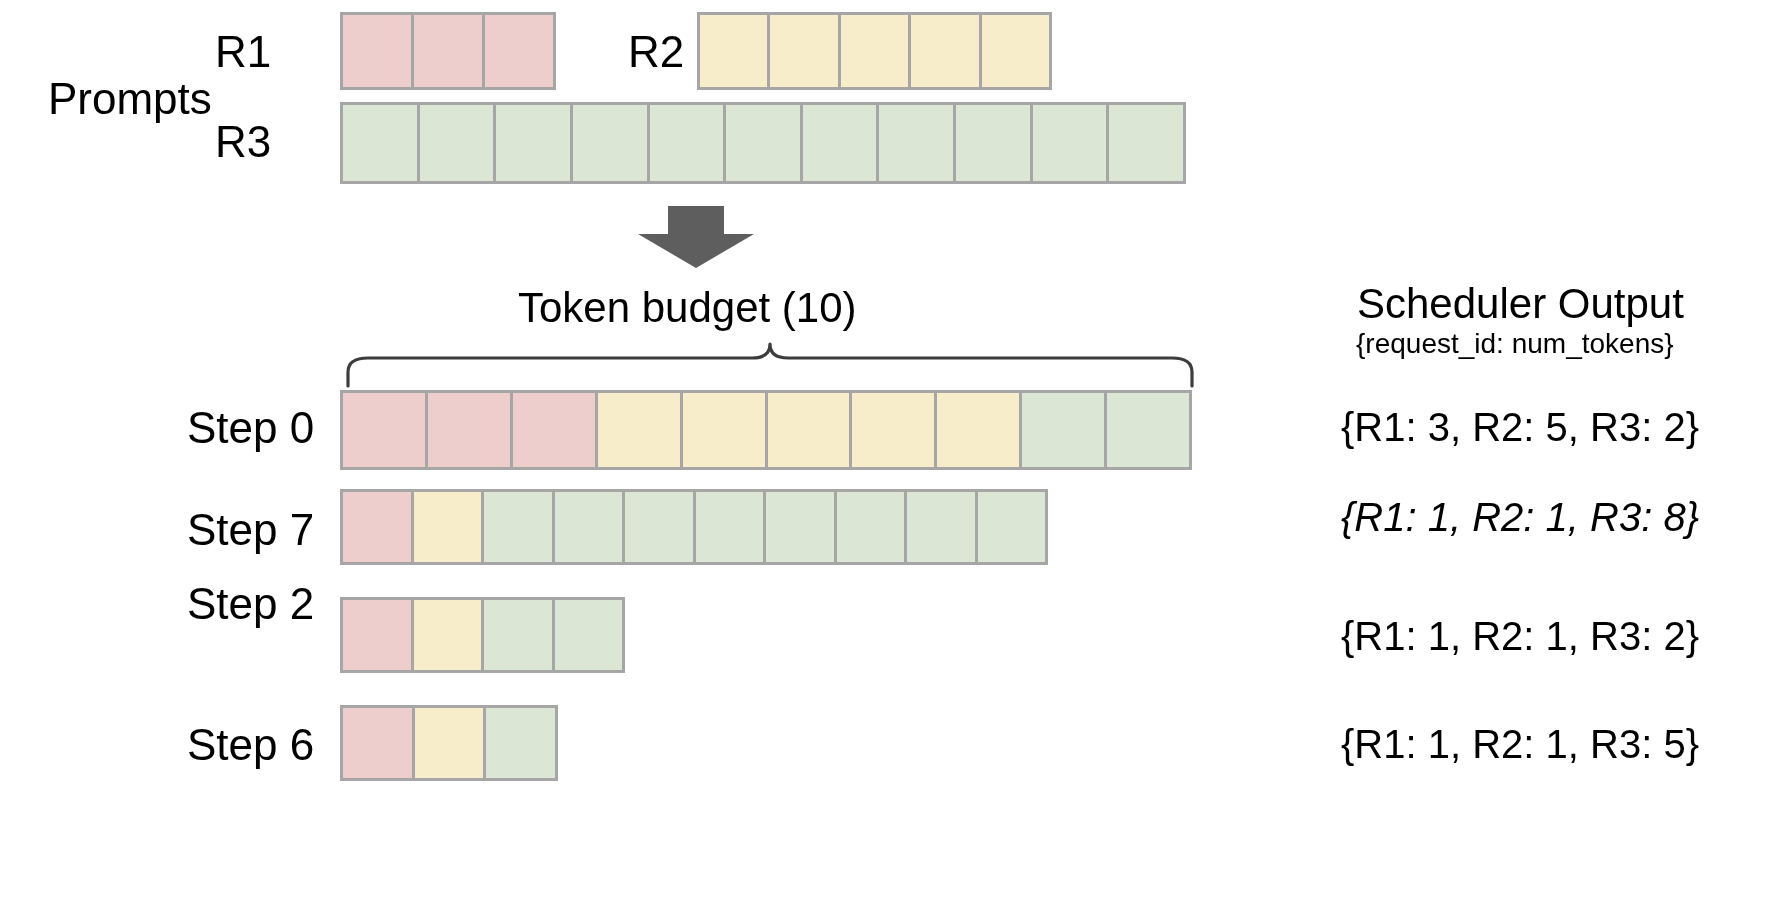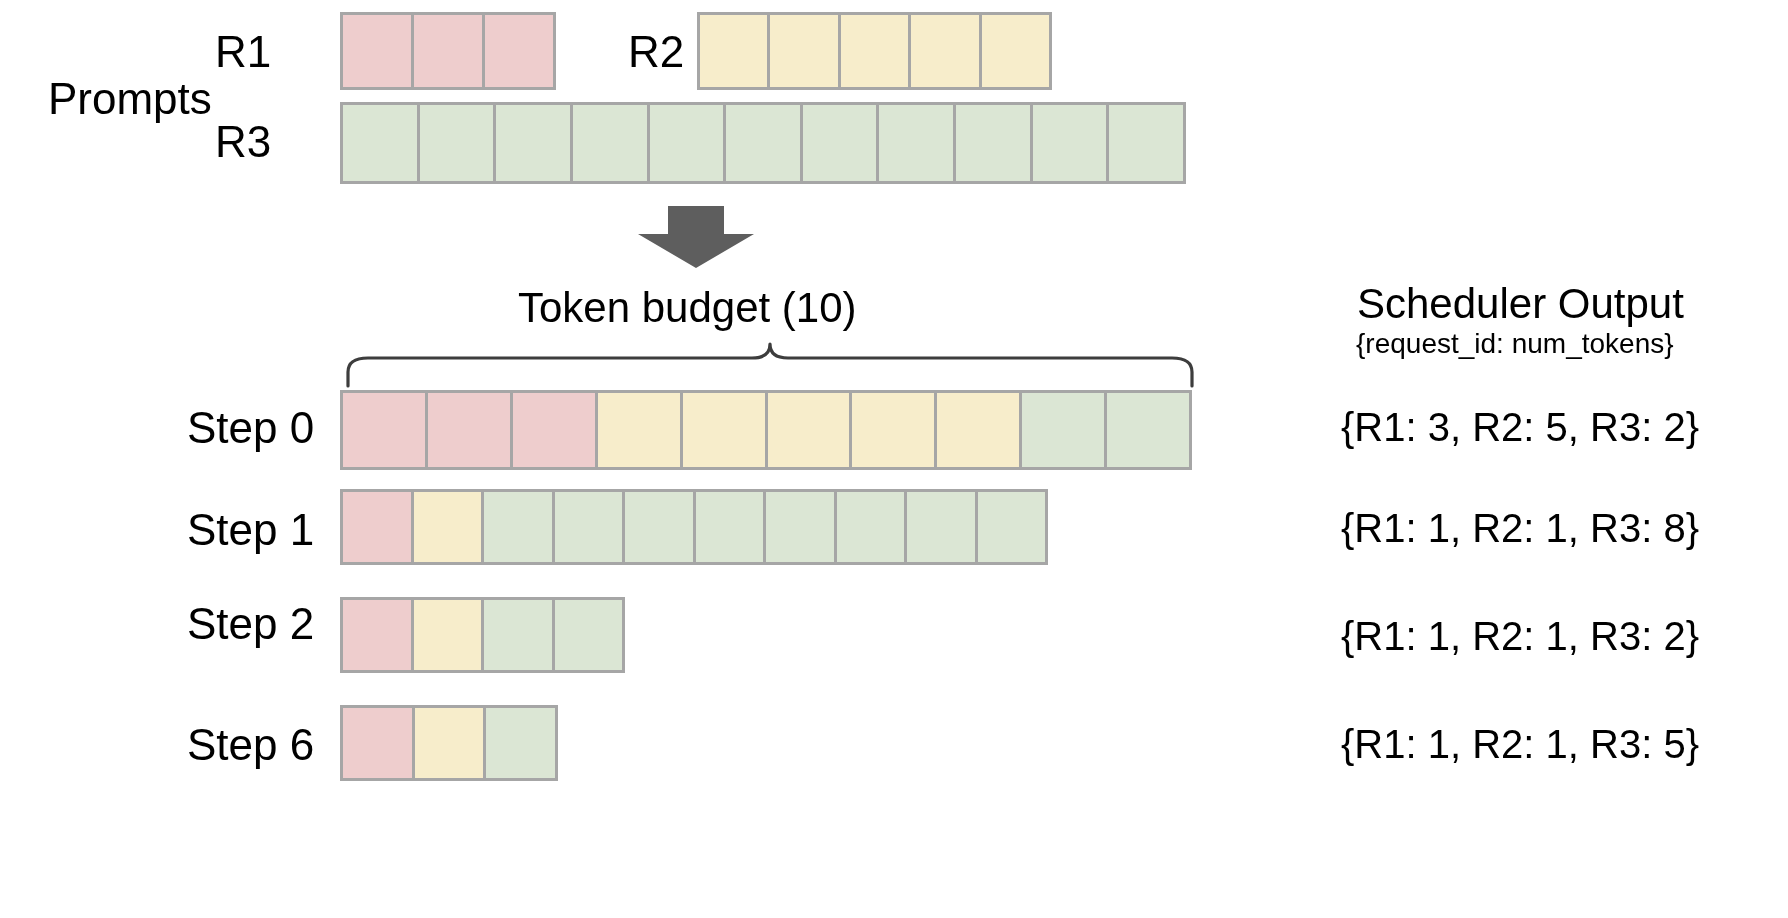--- a/index.html
+++ b/index.html
@@ -135,36 +135,36 @@
       <div class="cell c-r2" style="flex: 1 1 0px;"></div>
       <div class="cell c-r2" style="flex: 1 1 0px;"></div>
       <div class="cell c-r2" style="flex: 1 1 0px;"></div>
       <div class="cell c-r2" style="flex: 1 1 0px;"></div>
       <div class="cell c-r2" style="flex: 1 1 0px;"></div>
       <div class="cell c-r3" style="flex: 1 1 0px;"></div>
       <div class="cell c-r3" style="flex: 1 1 0px;"></div>
     </div>
   <div class="abs lbl lbl-out" style="left:1341px; top:407px;">{R1: 3, R2: 5, R3: 2}</div>
 
-  <div class="abs lbl lbl-step" style="left:187px; top:508px;">Step 1</div>
+  <div class="abs lbl lbl-step" style="left:187px; top:508px;">Step 7</div>
   <div class="token-row" id="step-row-1" style="left:340px; top:489px; width:708px; height:76px;">
       <div class="cell c-r1" style="flex: 1 1 0px;"></div>
       <div class="cell c-r2" style="flex: 1 1 0px;"></div>
       <div class="cell c-r3" style="flex: 1 1 0px;"></div>
       <div class="cell c-r3" style="flex: 1 1 0px;"></div>
       <div class="cell c-r3" style="flex: 1 1 0px;"></div>
       <div class="cell c-r3" style="flex: 1 1 0px;"></div>
       <div class="cell c-r3" style="flex: 1 1 0px;"></div>
       <div class="cell c-r3" style="flex: 1 1 0px;"></div>
       <div class="cell c-r3" style="flex: 1 1 0px;"></div>
       <div class="cell c-r3" style="flex: 1 1 0px;"></div>
     </div>
-  <div class="abs lbl lbl-out" style="left:1341px; top:508px;">{R1: 1, R2: 1, R3: 8}</div>
+  <div class="abs lbl lbl-out" style="left:1341px; top:497px;font-style:italic;">{R1: 1, R2: 1, R3: 8}</div>
 
-  <div class="abs lbl lbl-step" style="left:187px; top:602px;">Step 2</div>
+  <div class="abs lbl lbl-step" style="left:187px; top:582px;">Step 2</div>
   <div class="token-row" id="step-row-2" style="left:340px; top:597px; width:285px; height:76px;">
       <div class="cell c-r1" style="flex: 1 1 0px;"></div>
       <div class="cell c-r2" style="flex: 1 1 0px;"></div>
       <div class="cell c-r3" style="flex: 1 1 0px;"></div>
       <div class="cell c-r3" style="flex: 1 1 0px;"></div>
     </div>
   <div class="abs lbl lbl-out" style="left:1341px; top:616px;">{R1: 1, R2: 1, R3: 2}</div>
 
   <div class="abs lbl lbl-step" style="left:187px; top:723px;">Step 6</div>
   <div class="token-row" id="step-row-3" style="left:340px; top:705px; width:218px; height:76px;">

